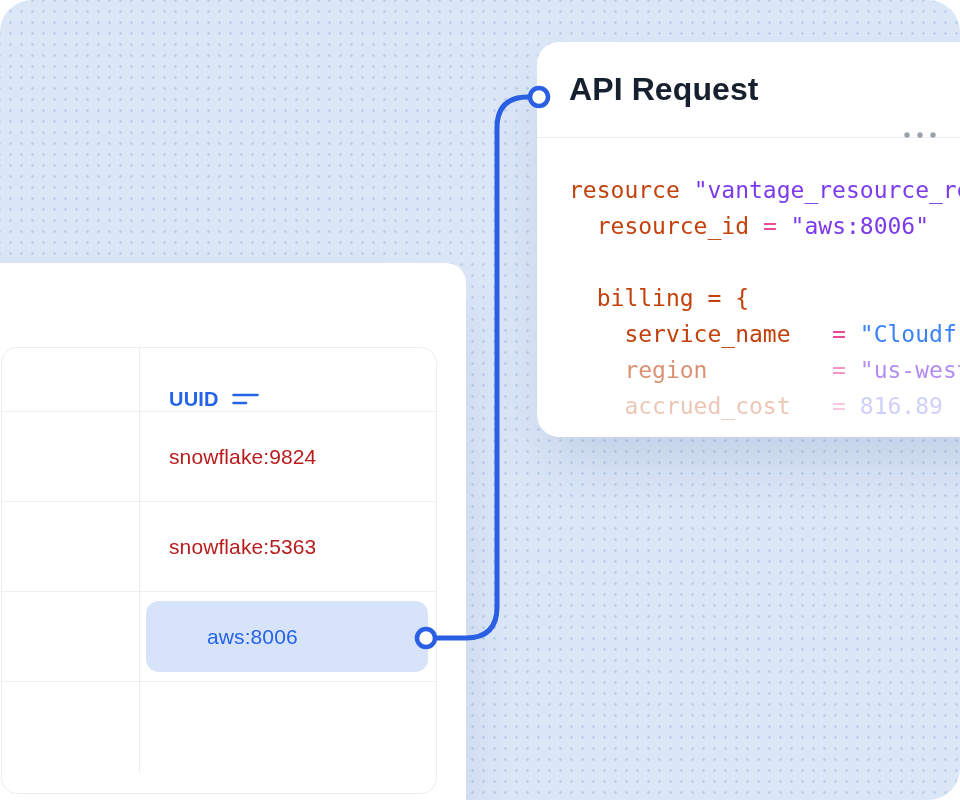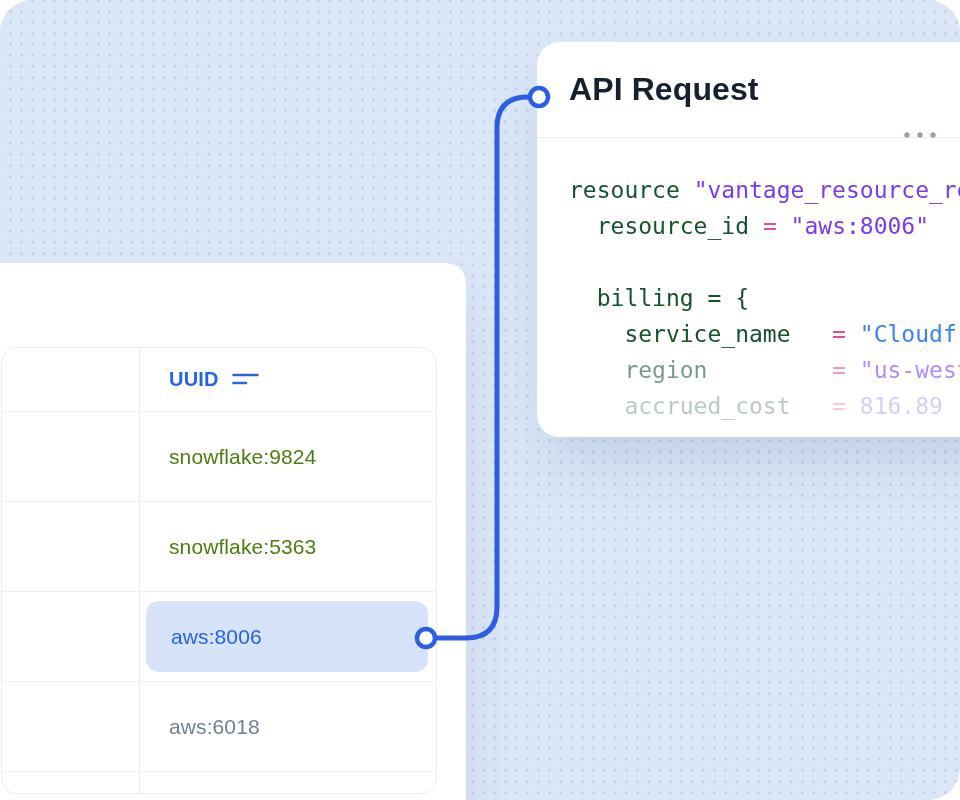--- a/index.html
+++ b/index.html
@@ -34,30 +34,30 @@
     position:absolute; left:181px; top:84px; width:436px; height:447px;
     border:1.5px solid #ebedf2; border-radius:16px; overflow:hidden; background:#fff;
     display:flex; flex-direction:column;
   }
   .trow { display:flex; flex:0 0 auto; border-bottom:1.5px solid #eef0f4; }
   .trow:last-child { border-bottom:none; flex:1 1 auto; }
   .thead { height:64px; }
   .tbody-row { height:90px; }
   .cell-first { width:138px; flex:0 0 138px; border-right:1.5px solid #ebedf2; }
   .cell-uuid { flex:1; display:flex; align-items:center; padding-left:29px; }
-  .thead .cell-uuid { color:#2563eb; font-size:20px; font-weight:600; letter-spacing:.2px; }
+  .thead .cell-uuid { color:#2563eb; font-size:20px; font-weight:600; letter-spacing:.2px;align-items:flex-end; }
   .sort-icon { margin-left:13px; display:inline-block; }
-  .uuid-text { font-size:21px; color:#4d7c0f; letter-spacing:.1px; }
+  .uuid-text { font-size:21px; color:#b91c1c; letter-spacing:.1px; }
   .row-muted .uuid-text { color:#73808f; }
   .row-selected .cell-uuid { padding-left:0; }
   .pill {
     margin-left:6px; width:282px; height:71px; border-radius:13px; background:#d7e3f8;
     display:flex; align-items:center; padding-left:25px;
   }
-  .pill .uuid-text { color:#2563eb; font-weight:500; }
+  .pill .uuid-text { color:#2563eb; font-weight:500;margin-left:36px; }
 
   
   .right-card {
     position:absolute; left:537px; top:42px; width:520px; height:395px;
     background:#ffffff; border-radius:22px; z-index:2;
     box-shadow:0 30px 60px -12px rgba(36,66,128,.16);
   }
   .rc-header {
     position:relative; height:96px; border-bottom:1.5px solid #eceef1;
     display:flex; align-items:center; padding-left:32px;
@@ -65,21 +65,21 @@
   .rc-title { font-size:32px; font-weight:700; color:#16202e; letter-spacing:.1px; }
   .more-btn {
     position:absolute; left:366px; top:84px; width:38px; height:16px;
     background:transparent; border:none; cursor:pointer; padding:0;
   }
   .code {
     padding:34px 0 0 32px; font-family:"DejaVu Sans Mono", monospace;
     font-size:23px; line-height:36px; white-space:pre; overflow:hidden;
   }
   .code-line { min-height:36px; }
-  .tk-plain  { color:#14532d; }
+  .tk-plain  { color:#c2410c; }
   .tk-purple { color:#7c3aed; }
   .tk-pink   { color:#ec4899; }
   .tk-blue   { color:#3b82f6; }
   .tk-indigo { color:#6366f1;margin-top:19px; }
   .fade-1 { opacity:.58; }
   .fade-2 { opacity:.30; }
 
   
   .connector-svg { position:absolute; inset:0; z-index:10; pointer-events:none; }
 </style>
@@ -128,26 +128,20 @@
             </div>
           </div>
           <div class="trow tbody-row row-selected">
             <div class="cell-first"></div>
             <div class="cell-uuid">
               <div class="pill">
                 <span class="uuid-text">aws:8006</span>
               </div>
             </div>
           </div>
-          <div class="trow tbody-row row-muted">
-            <div class="cell-first"></div>
-            <div class="cell-uuid">
-              <span class="uuid-text">aws:6018</span>
-            </div>
-          </div>
           <div class="trow tbody-row">
             <div class="cell-first"></div>
             <div class="cell-uuid"></div>
           </div>
         </div>
     </div>
   </div>
 
   <div class="right-card">
     <div class="rc-header">

